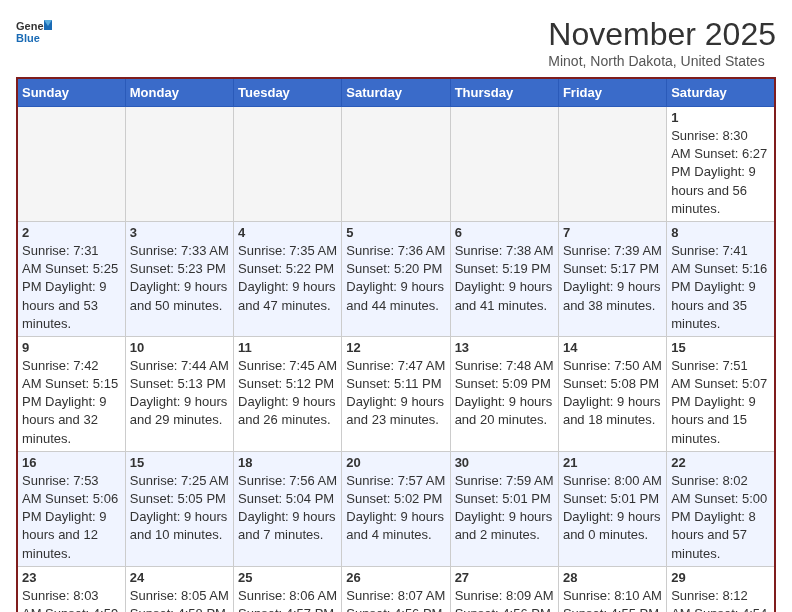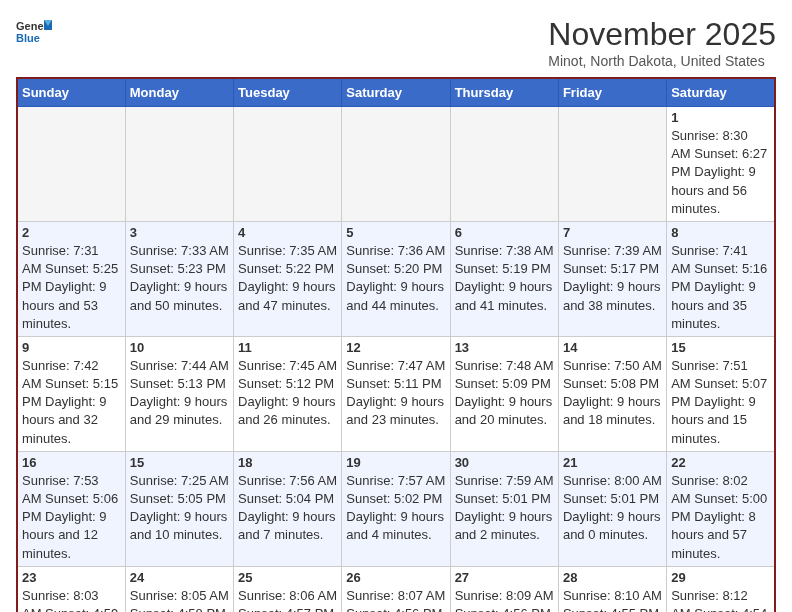--- a/index.html
+++ b/index.html
@@ -228,21 +228,21 @@
 Sunset: 5:05 PM
 Daylight: 9 hours and 10 minutes.</div>
         </td>
         <td>
           <span class="day-number">18</span>
           <div class="day-info">Sunrise: 7:56 AM
 Sunset: 5:04 PM
 Daylight: 9 hours and 7 minutes.</div>
         </td>
         <td>
-          <span class="day-number">19</span>
+          <span class="day-number">20</span>
           <div class="day-info">Sunrise: 7:57 AM
 Sunset: 5:02 PM
 Daylight: 9 hours and 4 minutes.</div>
         </td>
         <td>
           <span class="day-number">30</span>
           <div class="day-info">Sunrise: 7:59 AM
 Sunset: 5:01 PM
 Daylight: 9 hours and 2 minutes.</div>
         </td>

